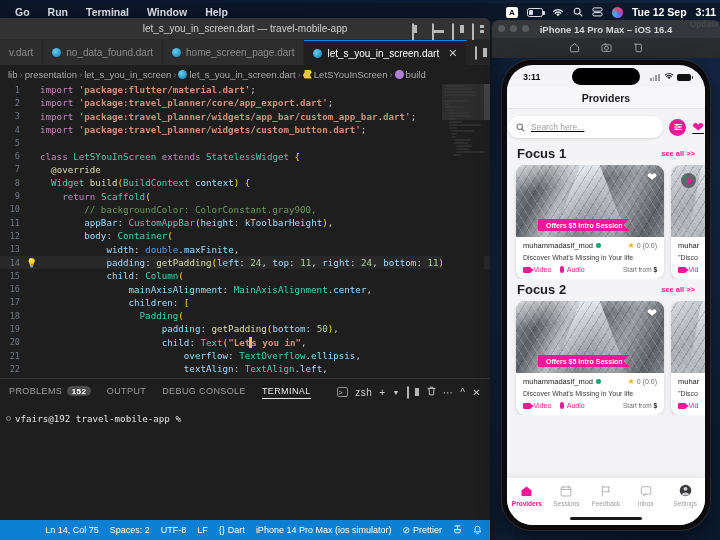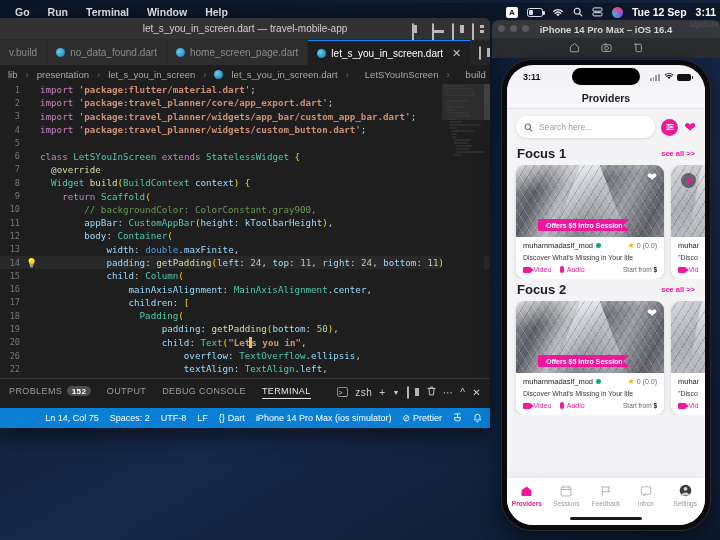--- a/index.html
+++ b/index.html
@@ -48,21 +48,21 @@
     content:''; position:absolute; right:-3px; top:2.5px; width:1.6px; height:3.5px;
     background:#d9dde6; border-radius:0 1px 1px 0;
   }
   .glyph-siri {
     width: 11px; height: 11px; border-radius: 50%;
     background: conic-gradient(#e8457a,#8a56d6,#3fa9f5,#e8457a);
   }
 
   
   #vscode {
-    position: absolute; left: 0; top: 18px; width: 490px; height: 410px;
+    position: absolute; left: 0; top: 18px; width: 490px; height: 522px;
     background: #404040; overflow: hidden;
     border-top-right-radius: 6px;
     box-shadow: 0 6px 24px rgba(0,0,0,0.6);
   }
   #vs-titlebar {
     height: 22px; background: #323233; position: relative;
     display: flex; align-items: center; justify-content: center;
     border-bottom: 1px solid #2a2a2b;
   }
   #vs-title { font-size: 10px; color: #cfcfcf; }
@@ -95,21 +95,21 @@
   .tab-close { font-size: 11px; color: #c5c5c5; margin-left: 4px; }
   #tabs-right {
     margin-left: auto; display: flex; align-items: center; gap: 8px;
     padding: 0 8px; background: #252526;
   }
   .tr-ic { color: #c5c5c5; font-size: 11px; }
 
   
   #vs-breadcrumb {
     height: 18px; background: #1e1e1e; display: flex; align-items: center;
-    gap: 8px; padding: 0 8px; font-size: 9.5px; color: #a9a9a9;
+    gap: 2px; padding: 0 8px; font-size: 9.5px; color: #a9a9a9;
     white-space: nowrap; overflow: hidden;
   }
   .bc-sep { color: #6e6e6e; }
   .bc-cls { width: 9px; height: 9px; display:inline-block; position: relative; }
   .bc-cls::before {
     content:''; position:absolute; inset:0;
     background: #e8c547;
     clip-path: polygon(20% 0,80% 0,100% 30%,80% 60%,100% 100%,20% 100%,0 60%,20% 30%);
   }
   .bc-meth {
@@ -238,21 +238,21 @@
   .sig i { display:block; width:1.8px; background:#9a9aa0; border-radius:.5px; }
   .wifi-g { font-size: 9px; color:#111; }
   .batt-g { width:14px; height:7px; border-radius:2px; background:#111; position:relative; }
   .batt-g::after { content:''; position:absolute; right:-2px; top:2px; width:1.3px; height:3px; background:#111; border-radius:0 1px 1px 0; }
 
   #app-header {
     height: 22px; display:flex; align-items:center; justify-content:center;
     font-size: 10.5px; font-weight: bold; color: #1a1a1a;
     background: #f7f7f9; border-bottom: 1px solid #e4e4e8;
   }
-  #search-row { display: flex; align-items: center; gap: 6px; padding: 7px 9px 5px; }
+  #search-row { display: flex; align-items: center; gap: 6px; padding: 7px 1px 5px; text-decoration: underline; }
   #search-box {
     flex: 1; height: 22px; background: #fff; border-radius: 12px;
     display: flex; align-items: center; gap: 6px; padding: 0 8px;
     box-shadow: 0 1px 3px rgba(0,0,0,.12);
   }
   #search-ph { font-size: 8.5px; color: #9b9ba2; }
   #filter-btn {
     width: 17px; height: 17px; border-radius: 50%; background: #f0189a;
     display: flex; align-items: center; justify-content: center; flex: none;
   }
@@ -416,21 +416,21 @@
     <div id="vs-layout-icons">
       <span class="lay-ic lay-left"><span class="lay-box"></span></span>
       <span class="lay-ic lay-bottom"><span class="lay-box"></span></span>
       <span class="lay-ic lay-right"><span class="lay-box"></span></span>
       <span class="lay-ic lay-grid"><span class="lay-box"></span></span>
     </div>
   </div>
 
   <div id="vs-tabs">
     <div class="vtab">
-      <span>v.build</span>
+      <span>v.dart</span>
     </div>
     <div class="vtab">
       <span class="dart-ic"></span>
       <span>no_data_found.dart</span>
     </div>
     <div class="vtab">
       <span class="dart-ic"></span>
       <span>home_screen_page.dart</span>
     </div>
     <div class="vtab active">
@@ -476,21 +476,21 @@
         <div class="code-row"><span class="ln">11</span><span class="bulb"></span><span class="code-txt">        <span class="pr">appBar</span>: <span class="ty">CustomAppBar</span><span class="pn">(</span><span class="pr">height</span>: <span class="pr">kToolbarHeight</span><span class="pn">)</span>,</span></div>
         <div class="code-row"><span class="ln">12</span><span class="bulb"></span><span class="code-txt">        <span class="pr">body</span>: <span class="ty">Container</span><span class="pn">(</span></span></div>
         <div class="code-row"><span class="ln">13</span><span class="bulb"></span><span class="code-txt">            <span class="pr">width</span>: <span class="kb">double</span>.<span class="pr">maxFinite</span>,</span></div>
         <div class="code-row cur"><span class="ln">14</span><span class="bulb">💡</span><span class="code-txt">            <span class="pr">padding</span>: <span class="fn">getPadding</span><span class="pn">(</span><span class="pr">left</span>: <span class="nu">24</span>, <span class="pr">top</span>: <span class="nu">11</span>, <span class="pr">right</span>: <span class="nu">24</span>, <span class="pr">bottom</span>: <span class="nu">11</span><span class="pn">)</span>,</span></div>
         <div class="code-row"><span class="ln">15</span><span class="bulb"></span><span class="code-txt">            <span class="pr">child</span>: <span class="ty">Column</span><span class="pn">(</span></span></div>
         <div class="code-row"><span class="ln">16</span><span class="bulb"></span><span class="code-txt">                <span class="pr">mainAxisAlignment</span>: <span class="ty">MainAxisAlignment</span>.<span class="pr">center</span>,</span></div>
         <div class="code-row"><span class="ln">17</span><span class="bulb"></span><span class="code-txt">                <span class="pr">children</span>: <span class="pn">[</span></span></div>
         <div class="code-row"><span class="ln">18</span><span class="bulb"></span><span class="code-txt">                  <span class="ty">Padding</span><span class="pn">(</span></span></div>
         <div class="code-row"><span class="ln">19</span><span class="bulb"></span><span class="code-txt">                      <span class="pr">padding</span>: <span class="fn">getPadding</span><span class="pn">(</span><span class="pr">bottom</span>: <span class="nu">50</span><span class="pn">)</span>,</span></div>
         <div class="code-row"><span class="ln">20</span><span class="bulb"></span><span class="code-txt">                      <span class="pr">child</span>: <span class="ty">Text</span><span class="pn">(</span><span class="s">"Let<span class="cursor-bar"></span>s you in"</span>,</span></div>
-        <div class="code-row"><span class="ln">26</span><span class="bulb"></span><span class="code-txt">                          <span class="pr">overflow</span>: <span class="ty">TextOverflow</span>.<span class="pr">ellipsis</span>,</span></div>
+        <div class="code-row"><span class="ln">21</span><span class="bulb"></span><span class="code-txt">                          <span class="pr">overflow</span>: <span class="ty">TextOverflow</span>.<span class="pr">ellipsis</span>,</span></div>
         <div class="code-row"><span class="ln">22</span><span class="bulb"></span><span class="code-txt">                          <span class="pr">textAlign</span>: <span class="ty">TextAlign</span>.<span class="pr">left</span>,</span></div>
         <div class="code-row"><span class="ln">23</span><span class="bulb"></span><span class="code-txt">                          <span class="pr">style</span>: <span class="ty">AppStyle</span>.<span class="pr">txtUrbanistRomanBold48</span><span class="pn">)</span><span class="pn">)</span>, <span class="cm">// Text // Padding</span></span></div>
       </div>
   </div>
   <div id="minimap">
     <div id="mm-slider"></div>
   <div class="mm-line" style="width: 20.28px; margin-left: 2px; opacity: 0.55;"></div>
       <div class="mm-line" style="width: 27.56px; margin-left: 2px; opacity: 0.55;"></div>
       <div class="mm-line" style="width: 31.2px; margin-left: 2px; opacity: 0.55;"></div>
       <div class="mm-line" style="width: 30.68px; margin-left: 2px; opacity: 0.55;"></div>

